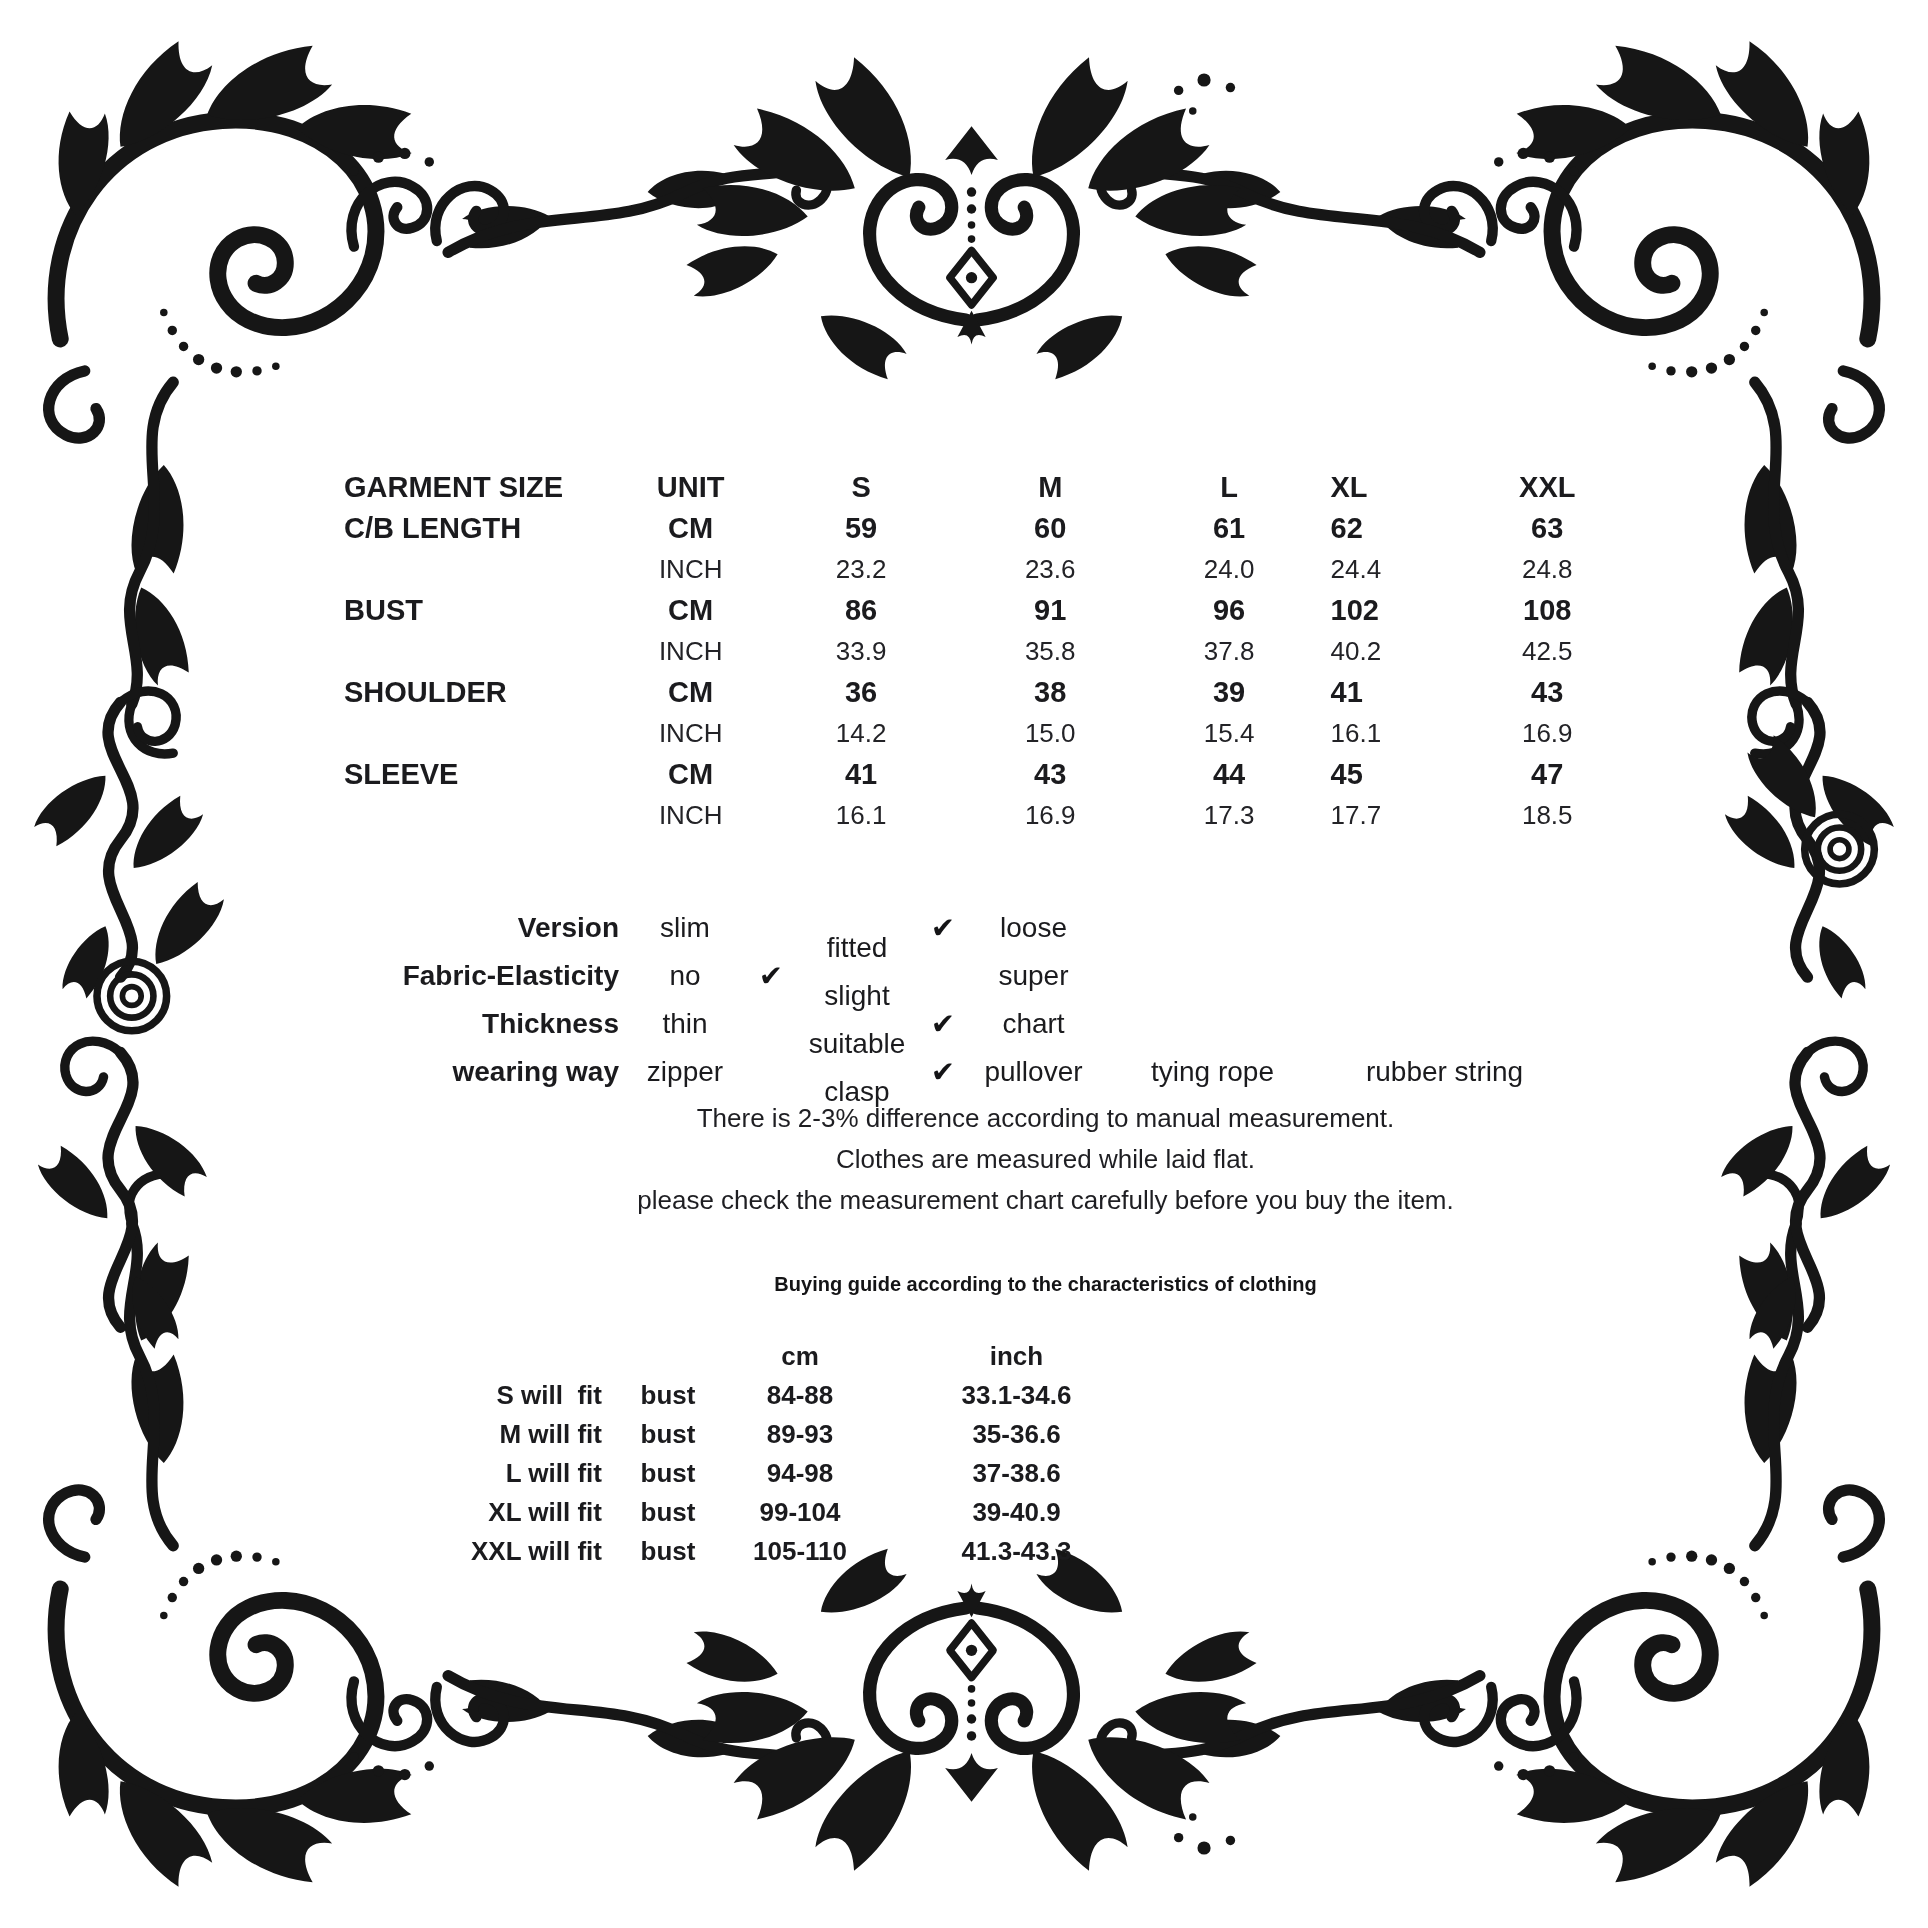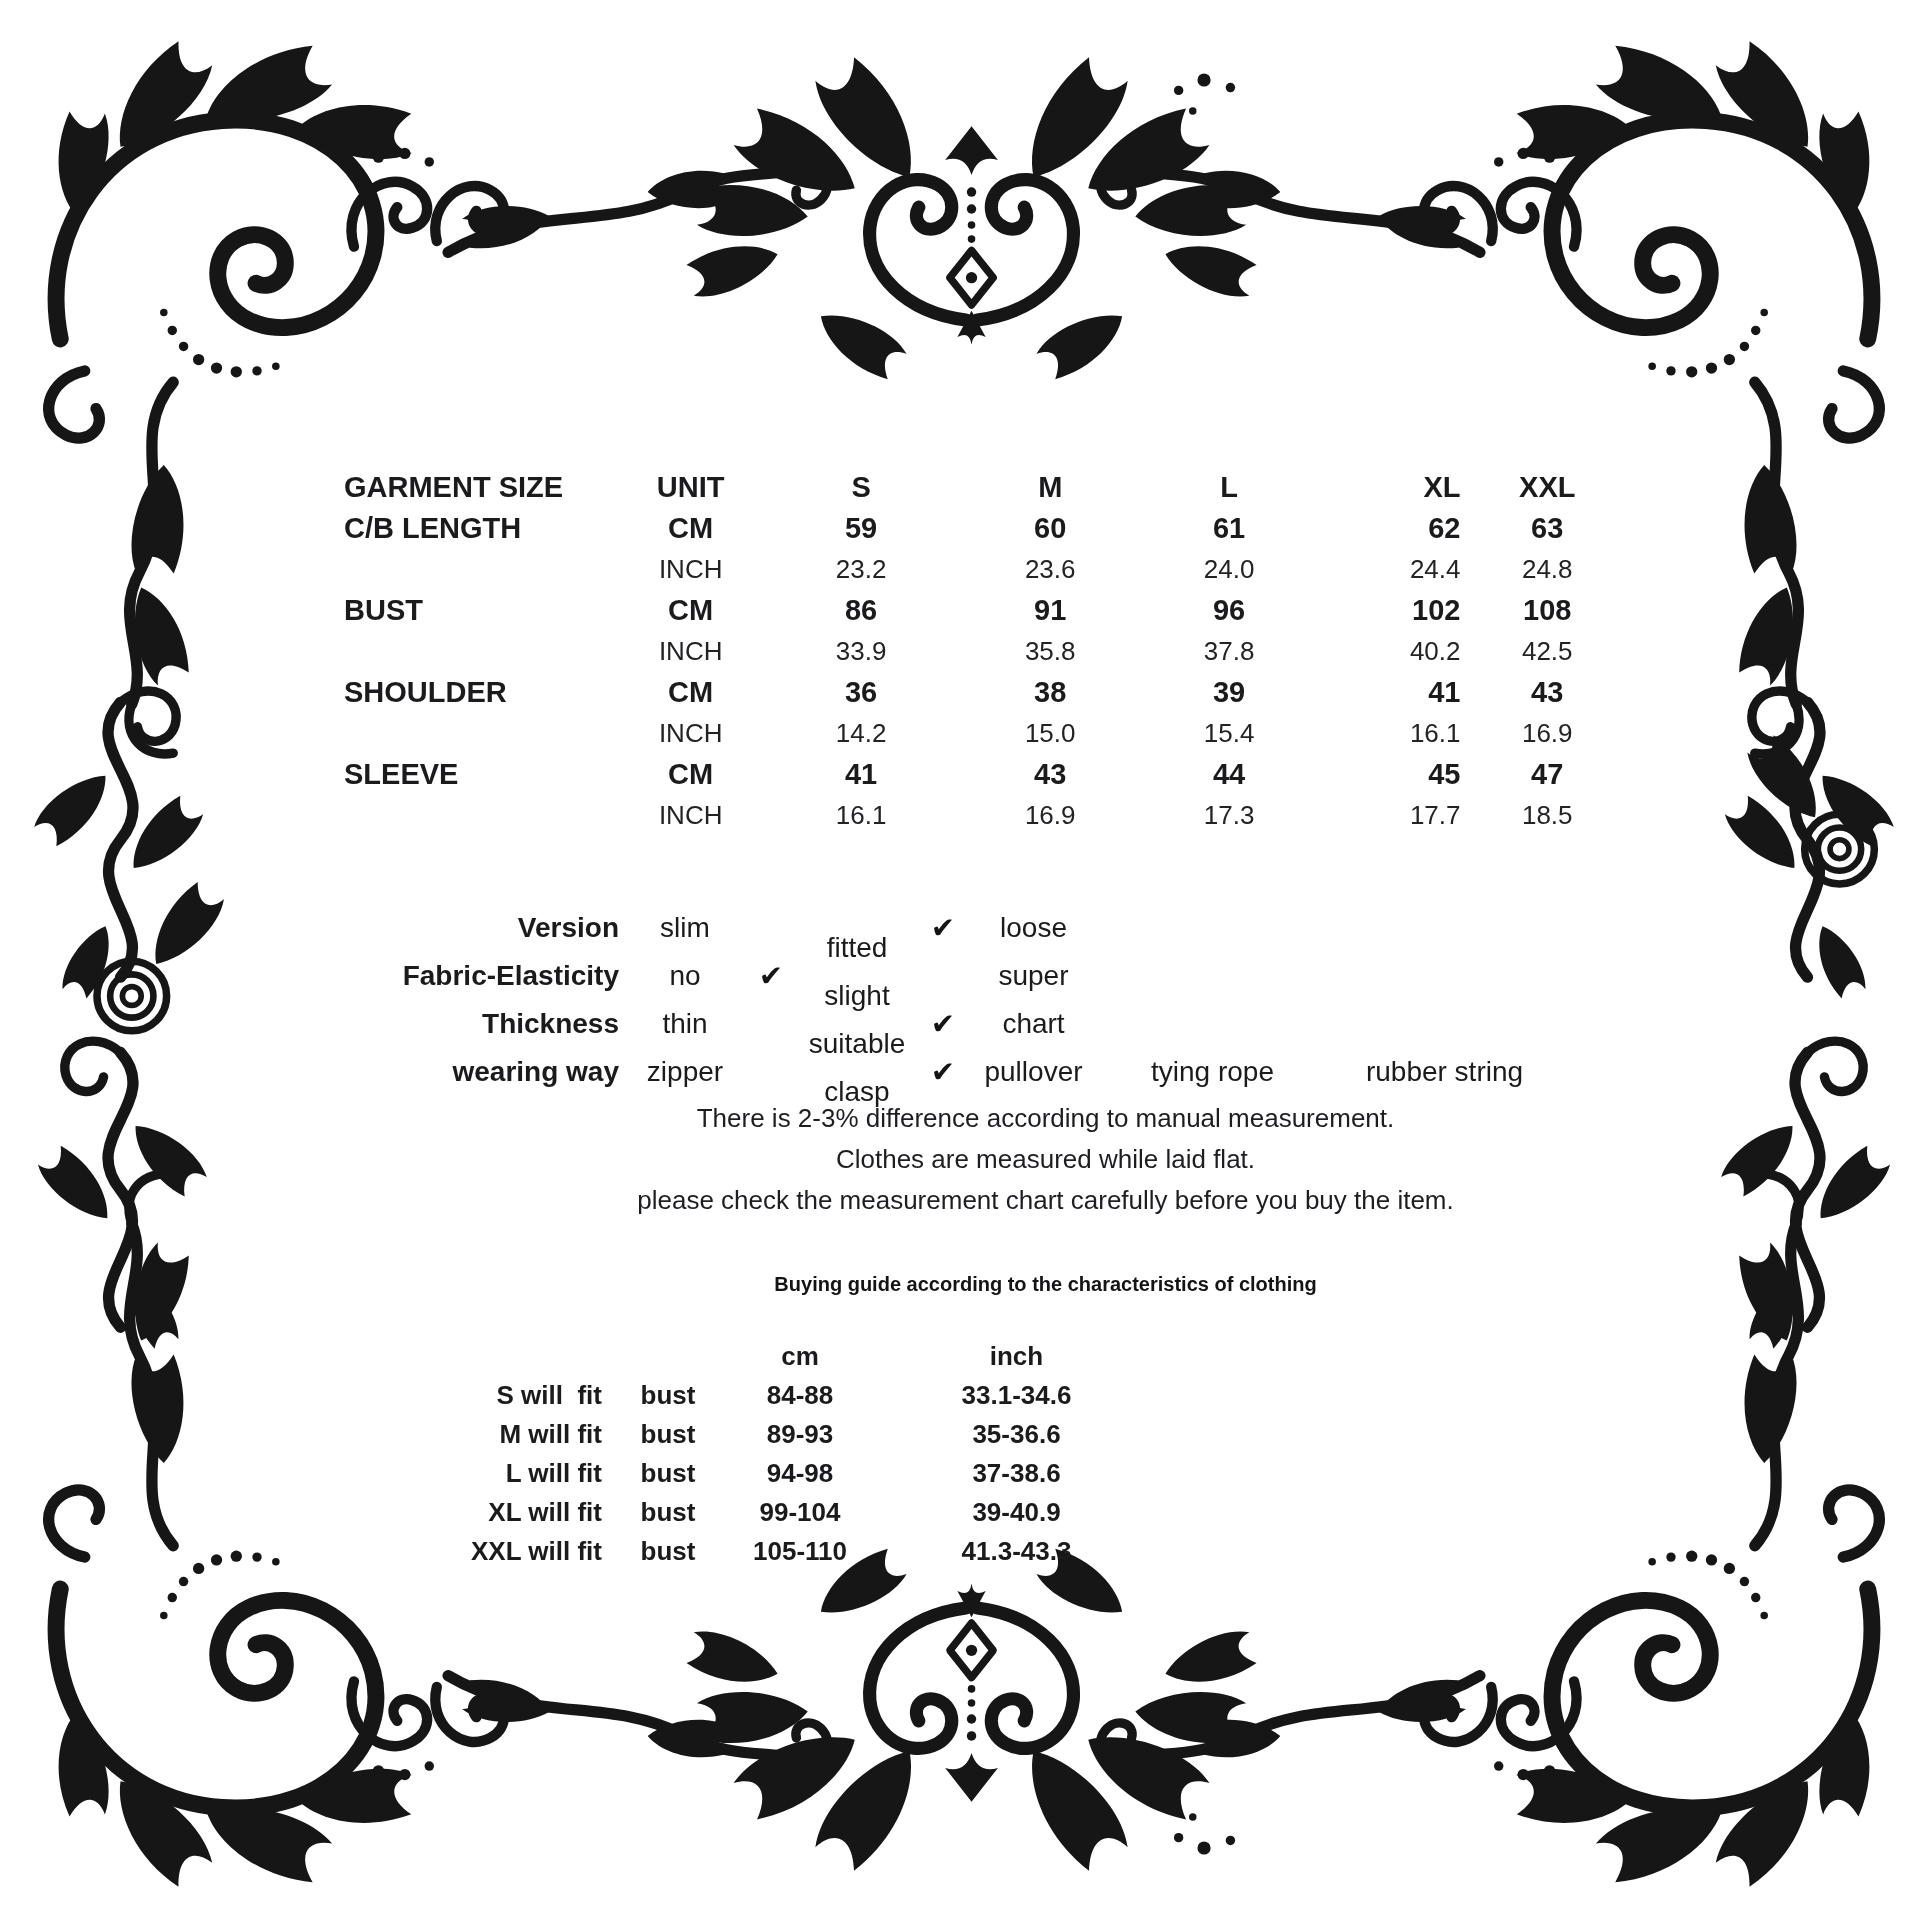--- a/index.html
+++ b/index.html
@@ -19,21 +19,21 @@
   .title{font-size:39px;font-weight:700;letter-spacing:0.9px;color:#17171a;}
   .subtitle{margin-top:16px;font-size:27px;font-weight:700;color:#17171a;}
   
   .size-table{position:absolute;left:344px;top:467px;width:1262px;}
   .st-row{display:flex;height:41px;align-items:center;font-size:29px;font-weight:700;color:#1b1b1e;gap:28px;}
   .st-row .lab{width:292px;text-align:left;}
   .st-row .unit{width:132px;text-align:center;}
   .st-row .v0{width:188px;text-align:center;}
   .st-row .v1{width:174px;text-align:center;}
   .st-row .v2{width:165px;text-align:center;}
-  .st-row .v3{width:146px;text-align:right;}
+  .st-row .v3{width:146px;text-align:left;}
   .st-row .v4{width:132px;text-align:center;}
   .st-row.inch{font-weight:400;font-size:26px;color:#232327;}
   
   .attrs{position:absolute;left:320px;top:904px;}
   .arow{display:flex;height:48px;align-items:center;font-size:28px;color:#1b1b1e;}
   .arow .alabel{width:299px;text-align:right;font-weight:700;}
   .arow .aopt{text-align:center;font-weight:400;}
   .arow .o1{width:132px;}
   .arow .o2{width:132px;margin-top:40px;}
   .arow .o3{width:141px;}

